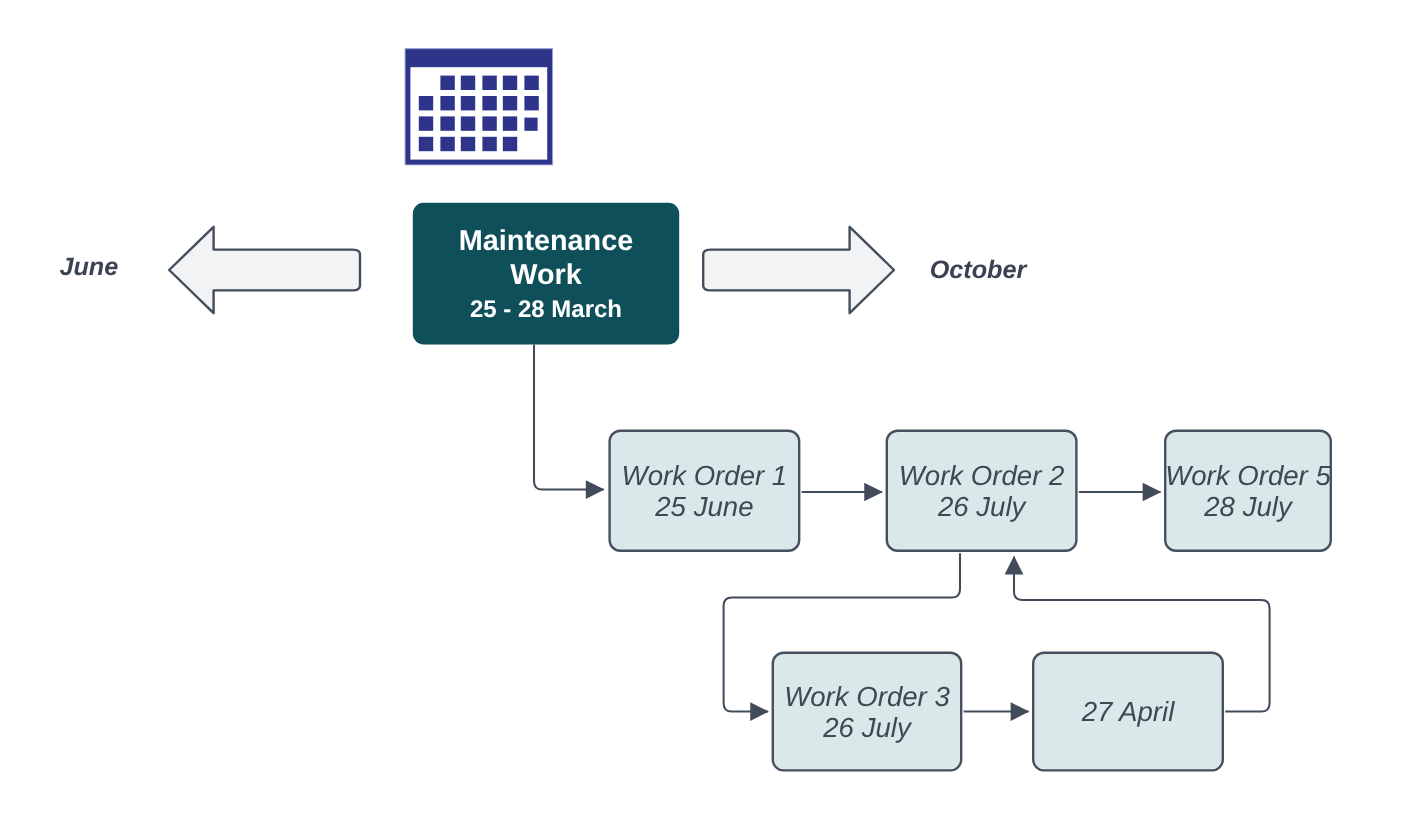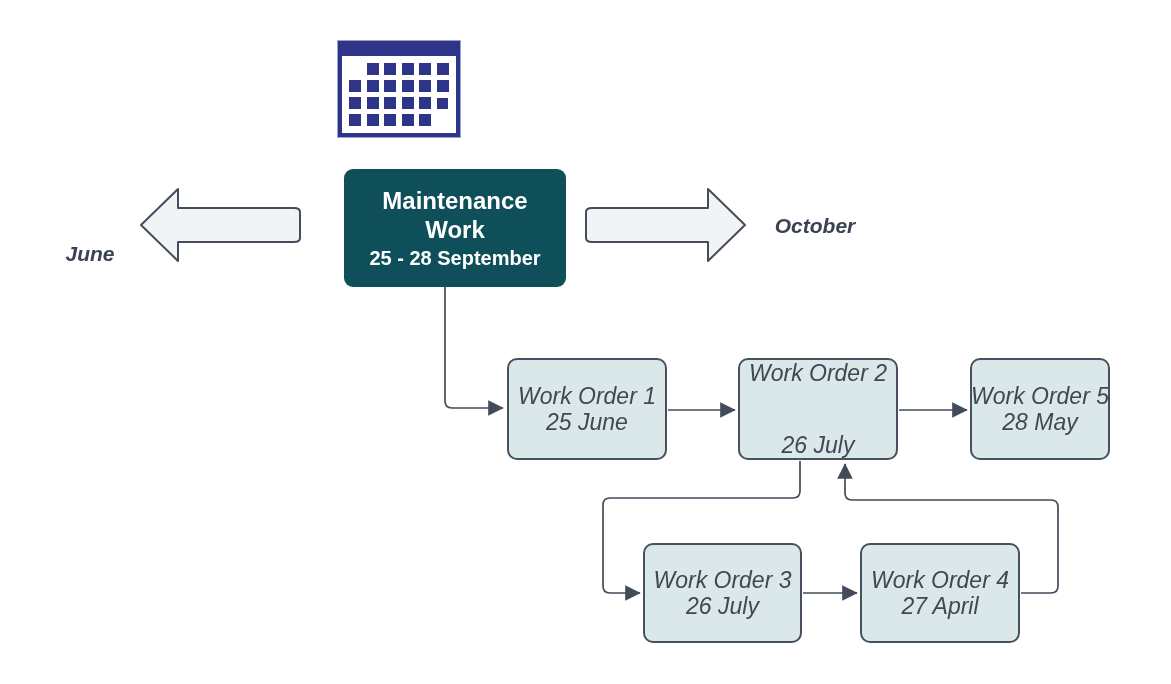--- a/index.html
+++ b/index.html
@@ -23,36 +23,36 @@
     color:#ffffff;text-align:center;
   }
   .event-title{font-size:24px;font-weight:bold;line-height:29px;}
   .event-dates{font-size:20px;font-weight:bold;line-height:24px;margin-top:2px;}
 
   
   .month-label{
     font-size:21px;font-weight:bold;font-style:italic;color:#3a4254;
     text-align:center;line-height:24px;
   }
-  .june-label{left:50px;top:211px;width:80px;margin-top:31px;}
+  .june-label{left:34px;top:211px;width:80px;}
   .august-label{left:769px;top:214px;width:92px;}
 
   
   .block-arrow-left{left:140px;top:186px;width:163px;height:78px;}
   .block-arrow-right{left:583px;top:186px;width:163px;height:78px;}
 
   
   .wo-node{
     background:#dbe8ea;border:2px solid #46505e;border-radius:10px;
     display:flex;flex-direction:column;align-items:center;justify-content:center;
     color:#3f4855;text-align:center;box-sizing:border-box;
   }
   .wo-title,.wo-date{font-size:23px;line-height:26px;white-space:nowrap;font-style:italic;}
   .wo1{left:507px;top:358px;width:160px;height:102px;}
-  .wo2{left:738px;top:358px;width:160px;height:102px;justify-content:space-between;}
+  .wo2{left:738px;top:358px;width:160px;height:102px;}
   .wo5{left:970px;top:358px;width:140px;height:102px;}
   .wo3{left:643px;top:543px;width:159px;height:100px;}
   .wo4{left:860px;top:543px;width:160px;height:100px;}
 
   
   .connector-layer{left:0;top:0;width:1171px;height:684px;pointer-events:none;}
 </style>
 </head>
 <body>
 
@@ -87,21 +87,21 @@
       <rect x="30" y="74" width="12" height="12" fill="#2d3489"></rect>
       <rect x="47" y="74" width="12" height="12" fill="#2d3489"></rect>
       <rect x="65" y="74" width="12" height="12" fill="#2d3489"></rect>
       <rect x="82" y="74" width="12" height="12" fill="#2d3489"></rect>
     </svg>
   </div>
 
   <div class="abs event-node">
     <div class="event-title">Maintenance</div>
     <div class="event-title">Work</div>
-    <div class="event-dates">25 - 28 September</div>
+    <div class="event-dates">25 - 28 March</div>
   </div>
 
   <div class="abs month-label june-label">June</div>
 
   <div class="abs month-label august-label">October</div>
 
   <div class="abs block-arrow-left">
     <svg width="163" height="78" viewBox="0 0 163 78" xmlns="http://www.w3.org/2000/svg">
       <path d="M1,39 L38,3 L38,22 L154,22 Q160,22 160,26 L160,52 Q160,56 154,56 L38,56 L38,75 Z" fill="#f2f3f5" stroke="#444d5c" stroke-width="2" stroke-linejoin="round"></path>
     </svg>
@@ -122,27 +122,26 @@
     <div class="wo-title">Work Order 2</div>
     <div class="wo-date">26 July</div>
   </div>
 
   <div class="abs wo-node wo3">
     <div class="wo-title">Work Order 3</div>
     <div class="wo-date">26 July</div>
   </div>
 
   <div class="abs wo-node wo4">
-    <div class="wo-title">Work Order 4</div>
     <div class="wo-date">27 April</div>
   </div>
 
   <div class="abs wo-node wo5">
     <div class="wo-title">Work Order 5</div>
-    <div class="wo-date">28 May</div>
+    <div class="wo-date">28 July</div>
   </div>
 
   <svg class="abs connector-layer" width="1171" height="684" viewBox="0 0 1171 684" xmlns="http://www.w3.org/2000/svg">
     <defs>
       <marker id="arrowhead" viewBox="0 0 12 12" refX="10.5" refY="6" markerWidth="11" markerHeight="11" orient="auto-start-reverse">
         <path d="M1,1 L11,6 L1,11 Z" fill="#424b59"></path>
       </marker>
     </defs>
     <g fill="none" stroke="#424b59" stroke-width="1.7">
 

